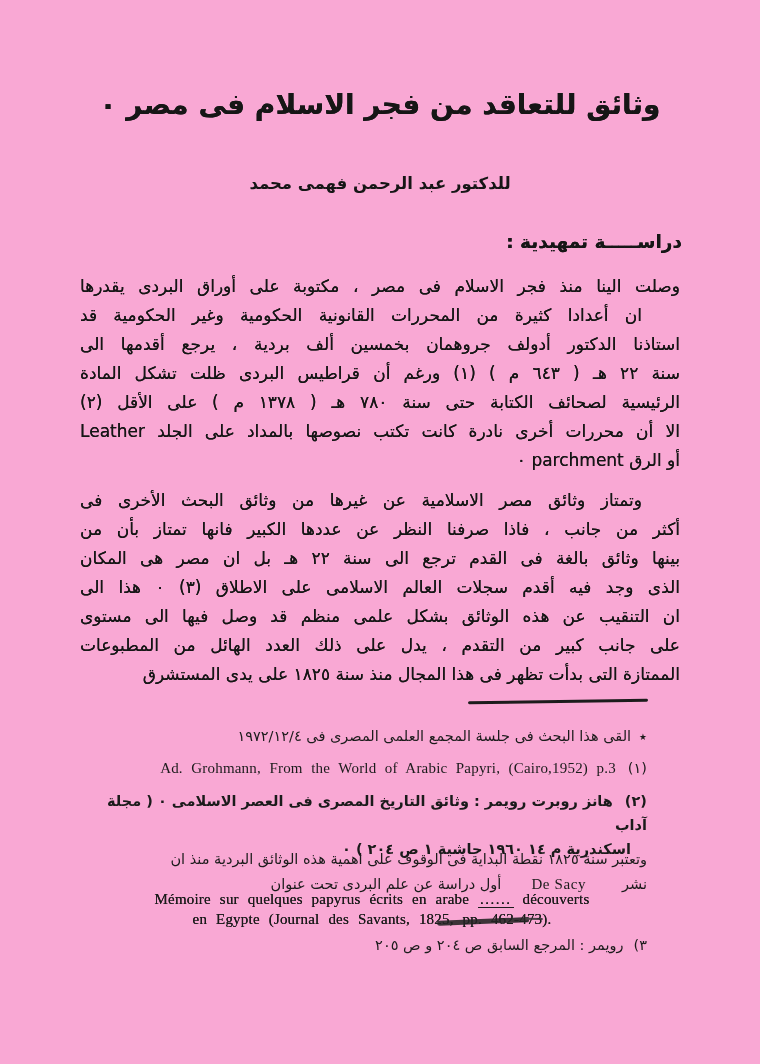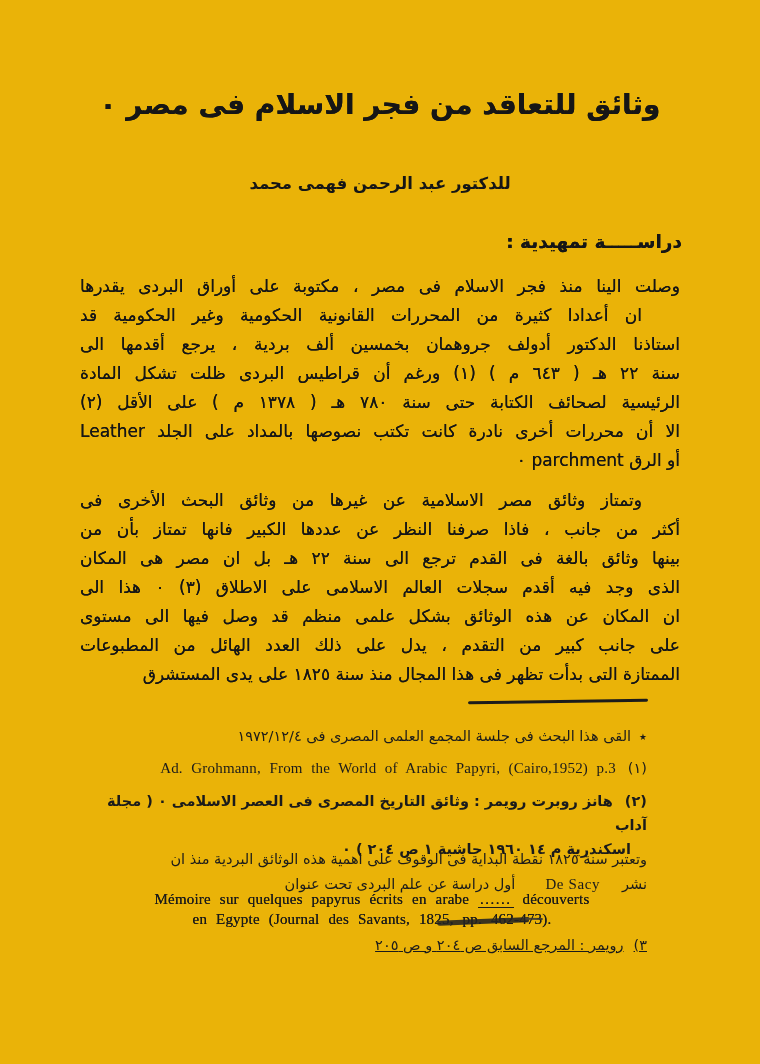--- a/index.html
+++ b/index.html
@@ -1,18 +1,18 @@
 <!DOCTYPE html>
 <html lang="ar"><head>
 <meta charset="utf-8">
 <style>
   html,body{margin:0;padding:0;background:#e8e8e8;}
   .page{
     position:relative;width:760px;height:1064px;margin:0 auto;
-    background:#eab308;color:#161616;overflow:hidden;
+    background:#f9a8d4;color:#161616;overflow:hidden;
     font-family:"DejaVu Sans",sans-serif;
   }
   
   .title{
     position:absolute;top:88px;left:0;width:100%;
     text-align:center;direction:rtl;
     font-size:28px;font-weight:bold;letter-spacing:.5px;
     text-shadow:0 0 .6px #161616;
   }
   .byline{
@@ -45,34 +45,34 @@
     position:absolute;left:86px;right:113px;
     direction:rtl;font-size:14.5px;line-height:24px;color:#1b1b1b;
   }
   .fn-star{top:724px;text-align:right;}
   .fn-star .marker{margin-left:8px;}
   .fn-1{top:756px;text-align:right;}
   .fn-2{top:789px;text-align:right;font-weight:bold;}
   .fn-2 .row2{padding-right:16px;}
   .fn-note{top:847px;text-align:right;}
   .fn-pub{top:872px;text-align:right;}
-  .fn-3{top:933px;text-align:right;text-decoration:underline;}
+  .fn-3{top:933px;text-align:right;}
   .marker{white-space:nowrap;}
   .fn-1 .marker,.fn-2 .marker{margin-left:12px;}
   .fn-3 .marker{margin-left:10px;}
   .latin{
     direction:ltr;unicode-bidi:isolate;
     font-family:"Liberation Serif","DejaVu Serif",serif;
     font-size:15px;word-spacing:4.5px;letter-spacing:.2px;
   }
   .desacy{
     direction:ltr;unicode-bidi:isolate;
     font-family:"Liberation Serif","DejaVu Serif",serif;
     font-size:15px;letter-spacing:.6px;
-    margin-right:22px;margin-left:30px;
+    margin-right:36px;margin-left:30px;
   }
   .french{
     position:absolute;top:890px;left:92px;width:560px;
     direction:ltr;text-align:center;
     font-family:"Liberation Serif","DejaVu Serif",serif;
     font-size:15px;line-height:19.5px;
     word-spacing:5px;letter-spacing:.2px;color:#1b1b1b;
     text-shadow:0 0 .4px #1b1b1b;
   }
   .dots{border-bottom:1px solid #1b1b1b;letter-spacing:1.5px;padding:0 2px;}
@@ -105,21 +105,21 @@
     <div class="bline">الرئيسية لصحائف الكتابة حتى سنة ٧٨٠ هـ ( ١٣٧٨ م ) على الأقل (٢)</div>
     <div class="bline">الا أن محررات أخرى نادرة كانت تكتب نصوصها بالمداد على الجلد Leather</div>
     <div class="bline last">أو الرق parchment ٠</div>
   </div>
 
   <div class="para para-2">
     <div class="bline first">وتمتاز وثائق مصر الاسلامية عن غيرها من وثائق البحث الأخرى فى</div>
     <div class="bline">أكثر من جانب ، فاذا صرفنا النظر عن عددها الكبير فانها تمتاز بأن من</div>
     <div class="bline">بينها وثائق بالغة فى القدم ترجع الى سنة ٢٢ هـ بل ان مصر هى المكان</div>
     <div class="bline">الذى وجد فيه أقدم سجلات العالم الاسلامى على الاطلاق (٣) ٠ هذا الى</div>
-    <div class="bline">ان المكان عن هذه الوثائق بشكل علمى منظم قد وصل فيها الى مستوى</div>
+    <div class="bline">ان التنقيب عن هذه الوثائق بشكل علمى منظم قد وصل فيها الى مستوى</div>
     <div class="bline">على جانب كبير من التقدم ، يدل على ذلك العدد الهائل من المطبوعات</div>
     <div class="bline last">الممتازة التى بدأت تظهر فى هذا المجال منذ سنة ١٨٢٥ على يدى المستشرق</div>
   </div>
 
   <div class="fn-sep"></div>
 
   <div class="fn fn-star">
     <span class="marker">٭</span><span>القى هذا البحث فى جلسة المجمع العلمى المصرى فى ١٩٧٢/١٢/٤</span>
   </div>
 

